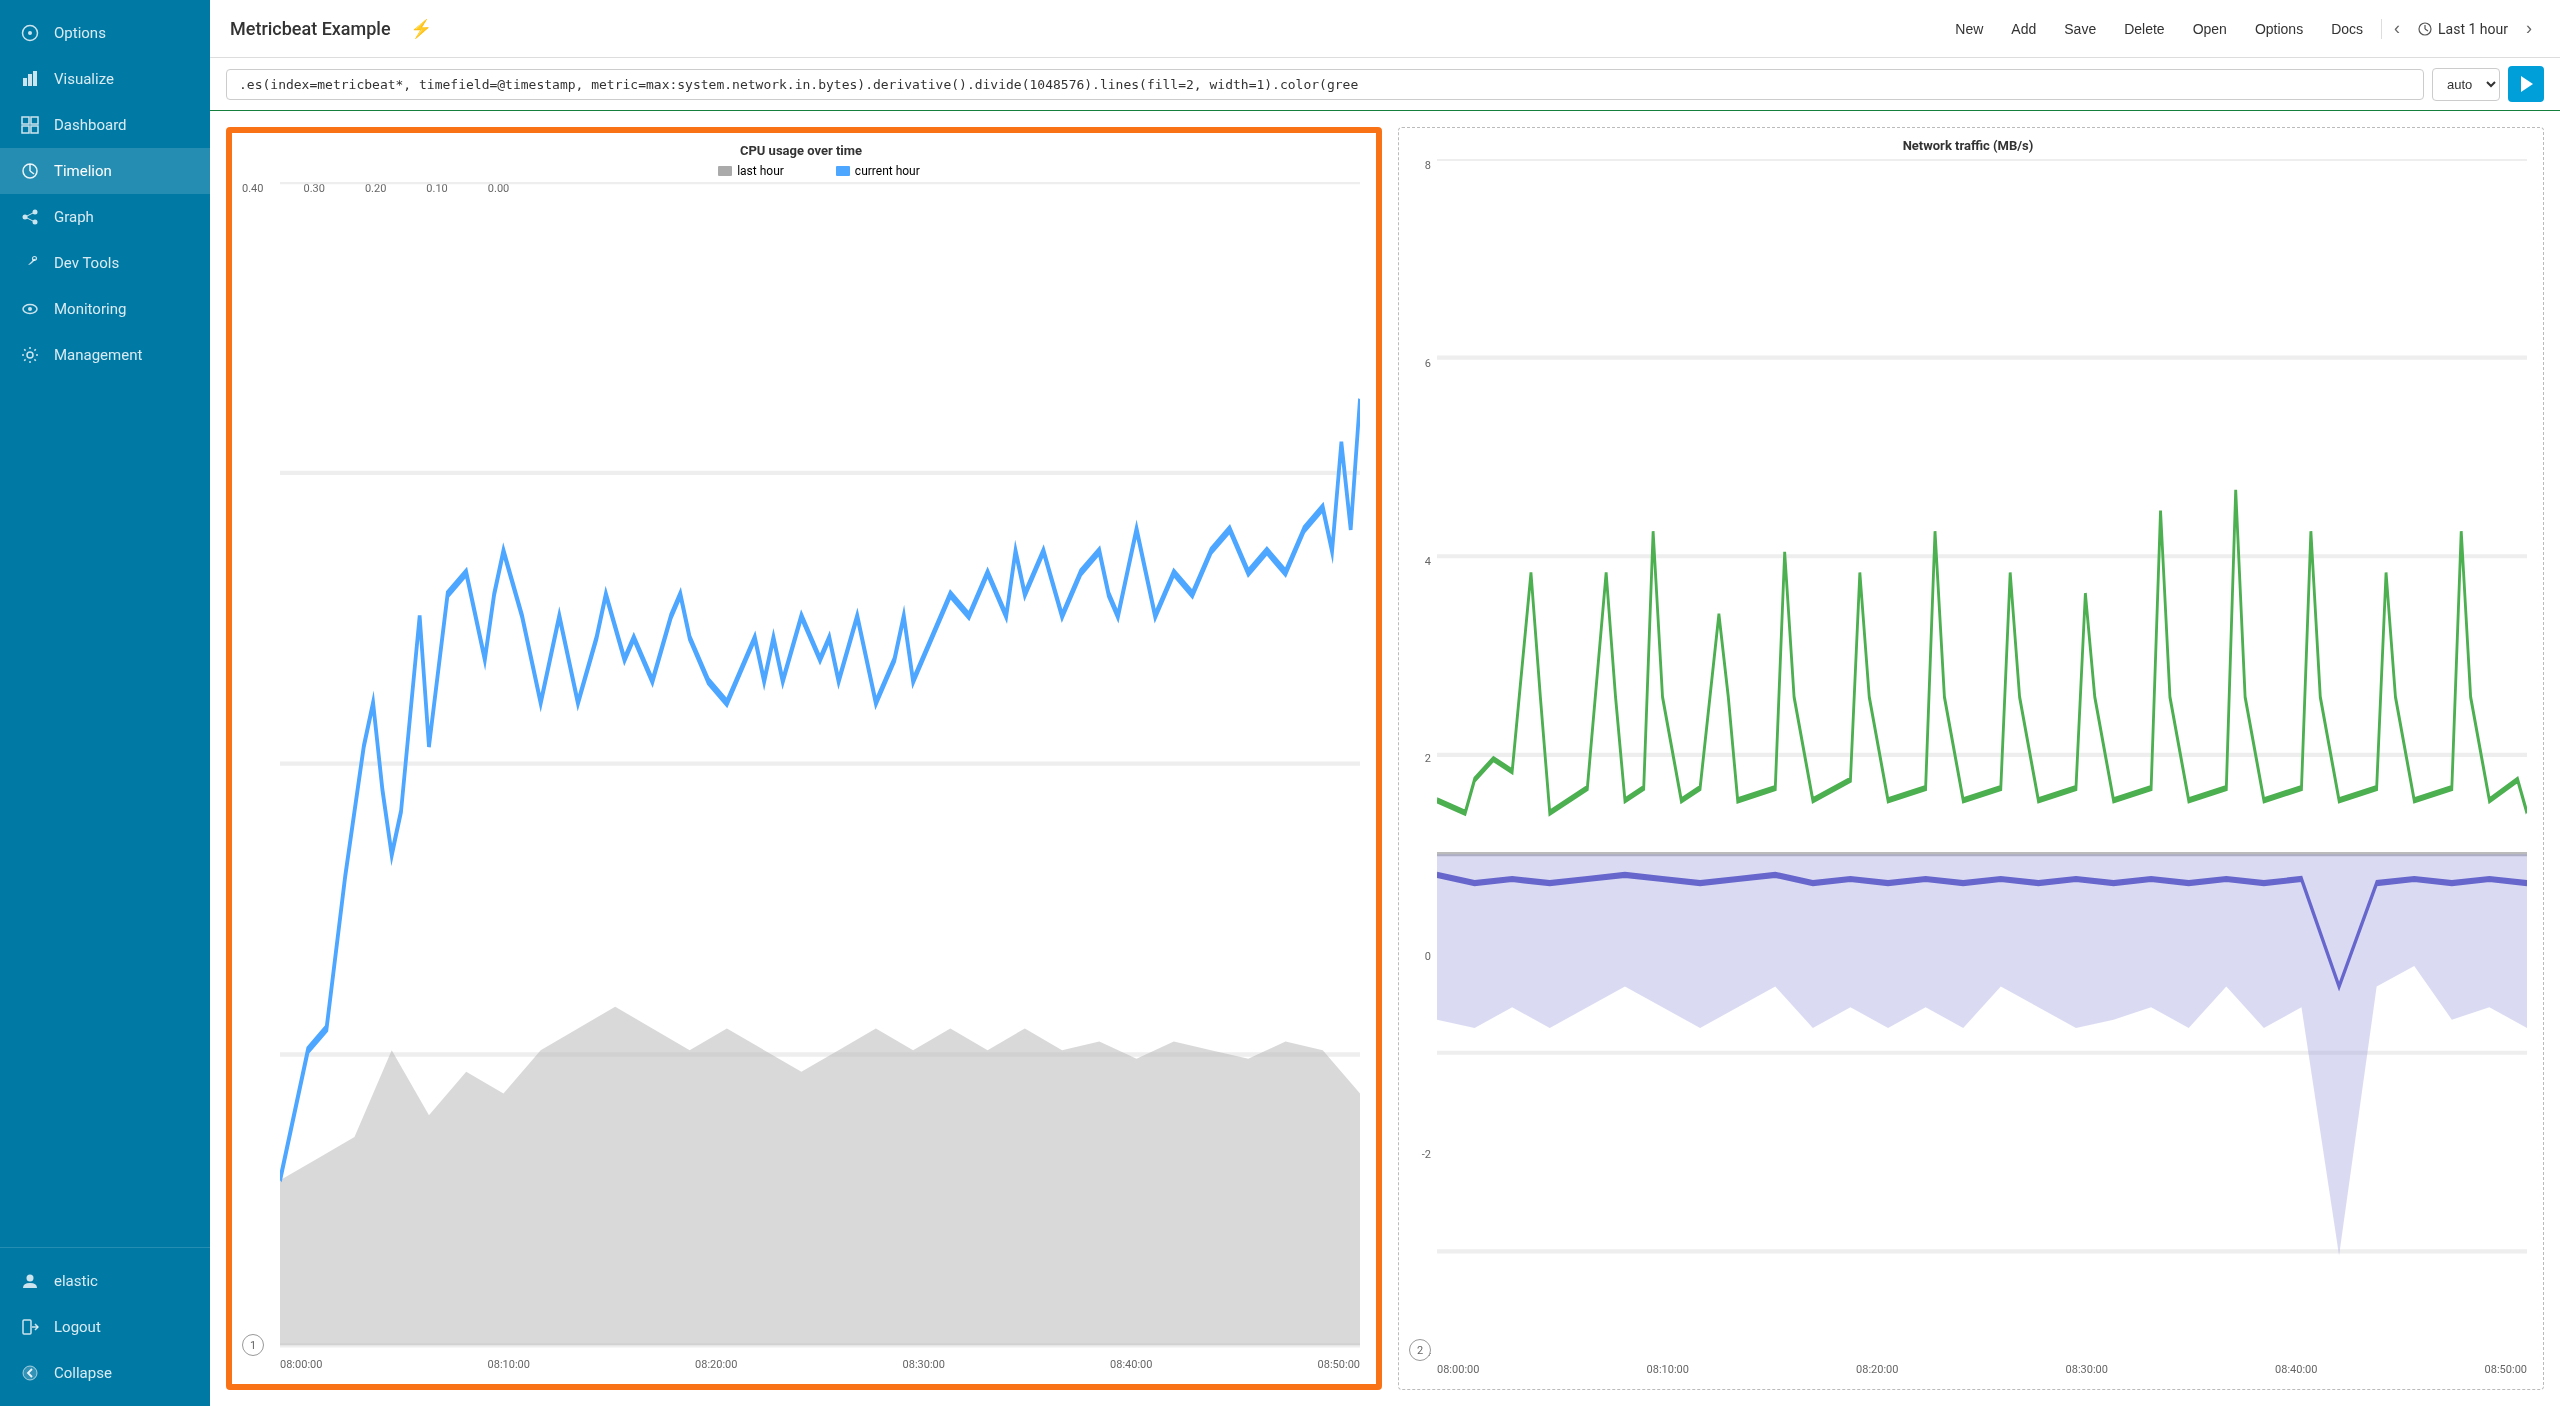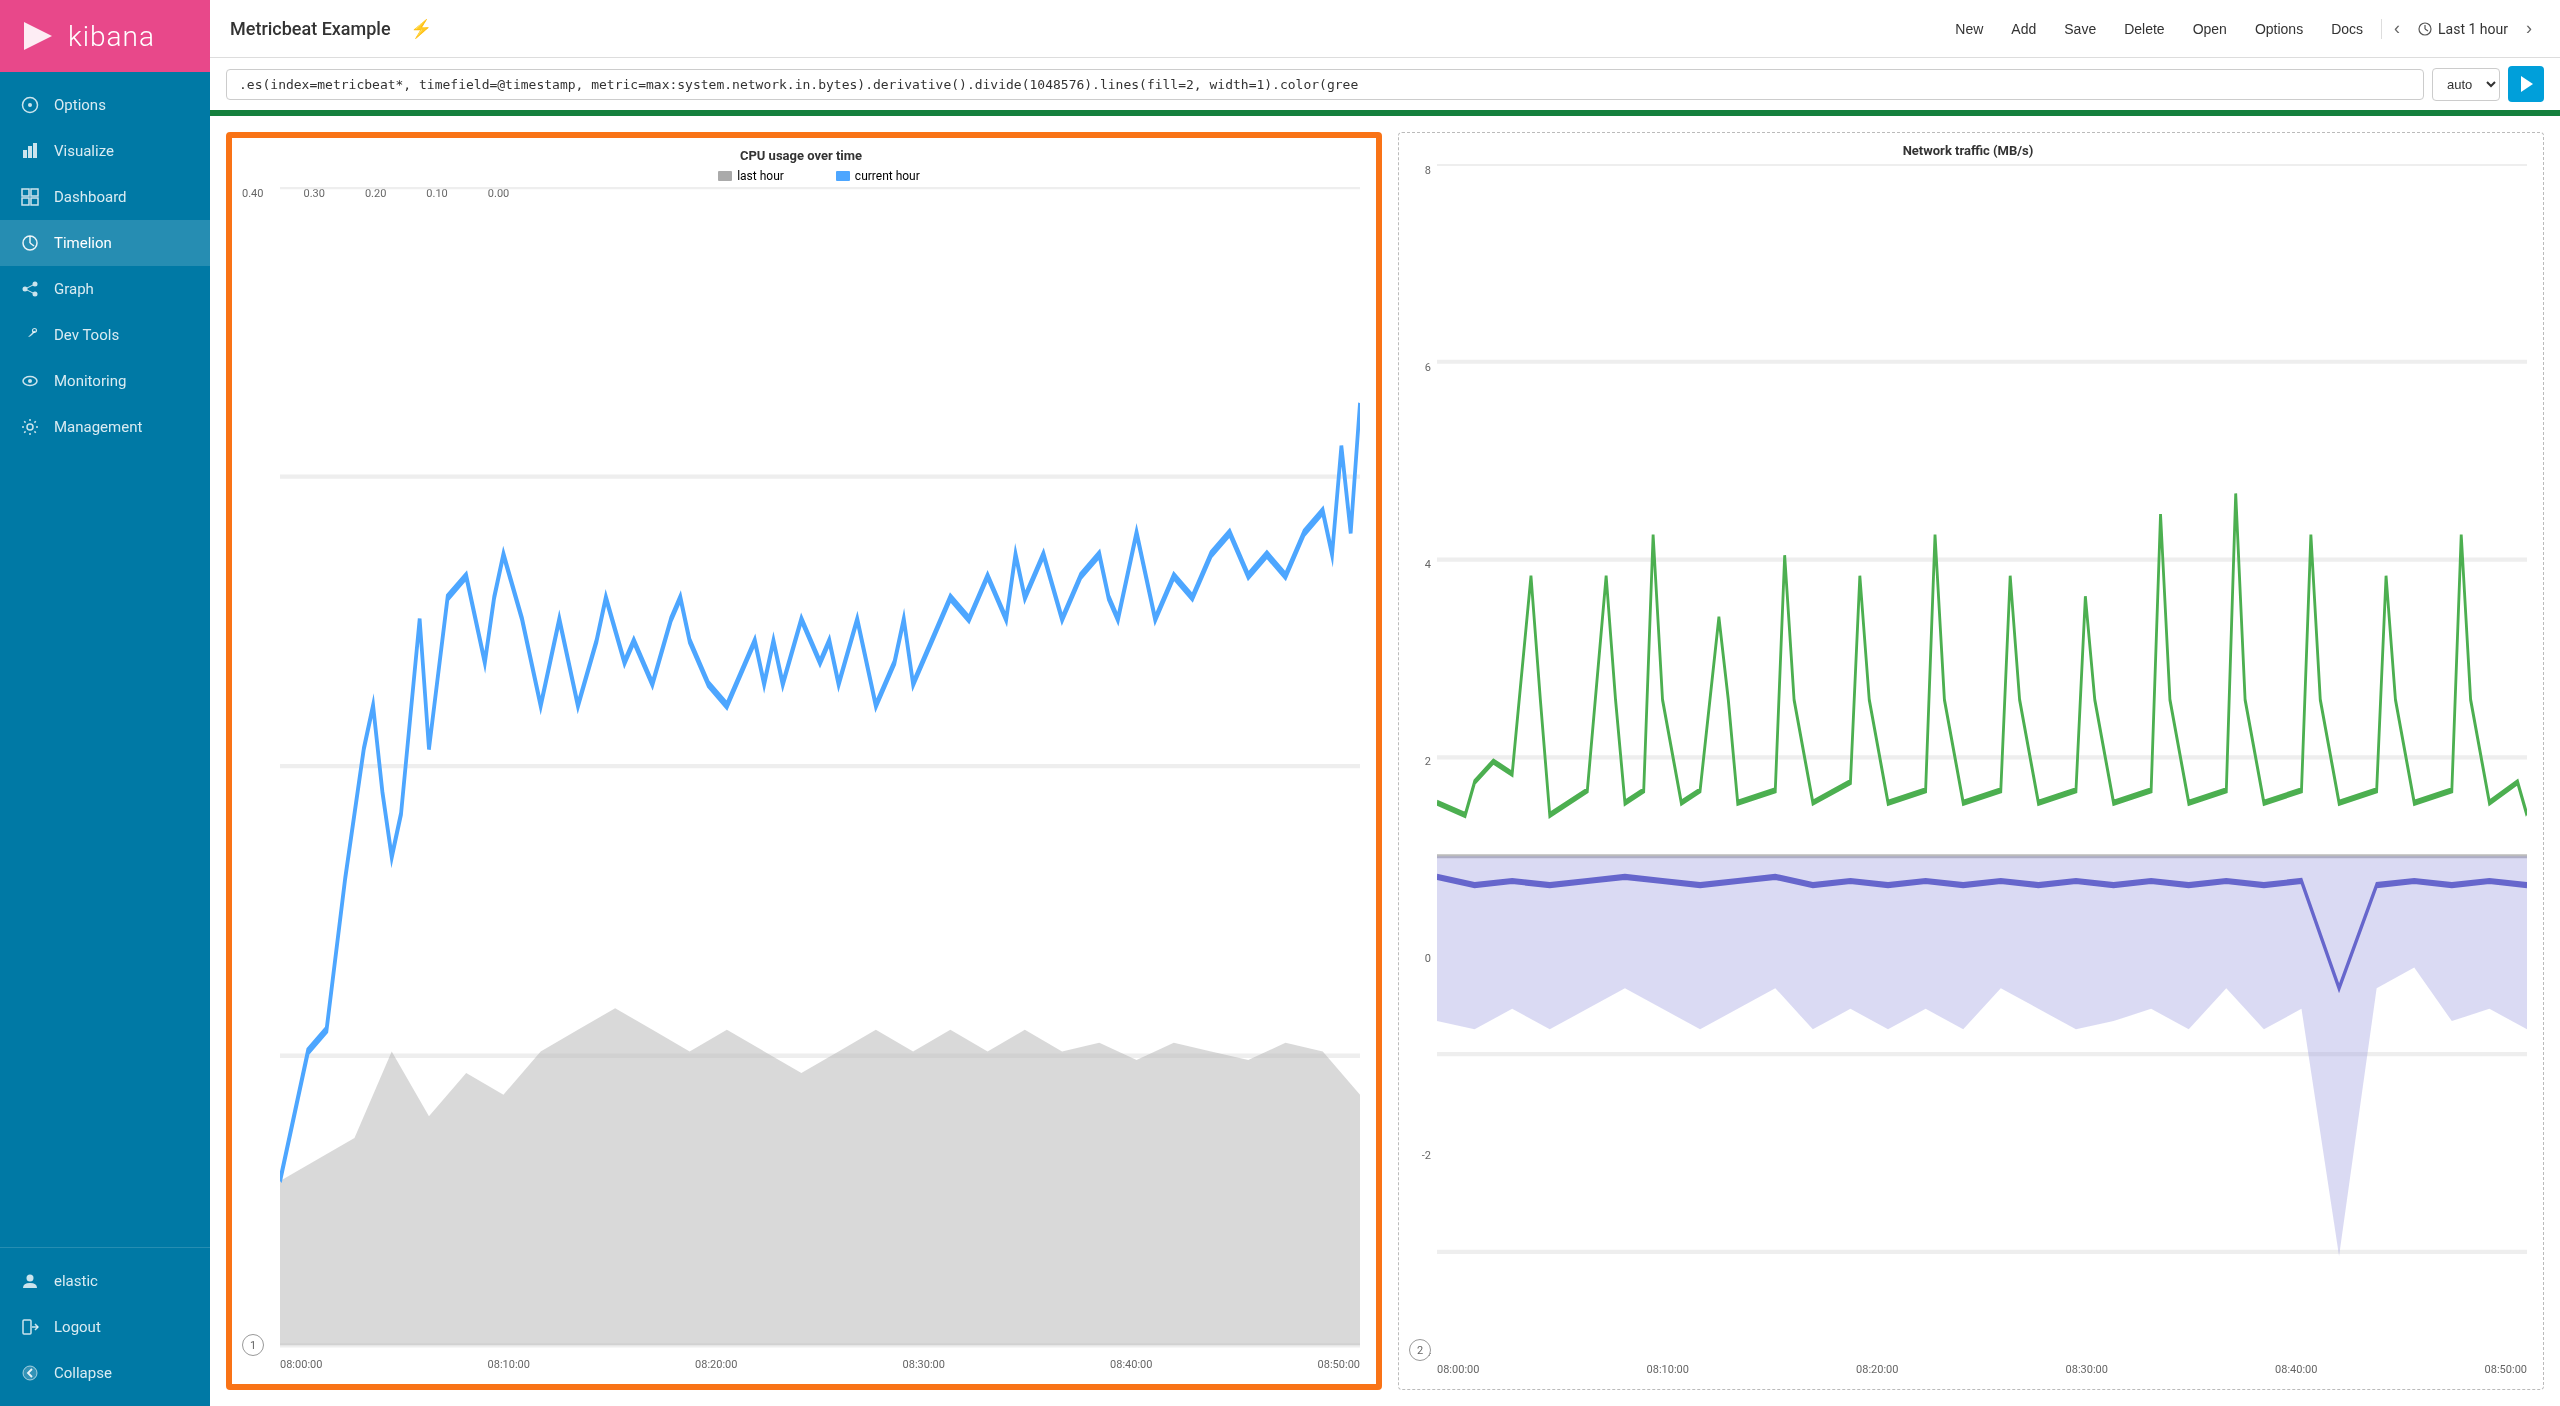--- a/index.html
+++ b/index.html
@@ -121,21 +121,21 @@
       color: #666;
       padding: 4px 8px;
     }
 
     
     #querybar {
       display: flex;
       align-items: center;
       padding: 8px 16px;
       background: #fff;
-      border-bottom: 6px solid #15803d;
+      border-bottom: 1px solid #15803d;
       gap: 8px;
     }
     .query-input {
       flex: 1;
       border: 1px solid #ccc;
       border-radius: 4px;
       padding: 7px 12px;
       font-size: 13px;
       color: #333;
       font-family: monospace;
@@ -226,26 +226,20 @@
       align-items: center;
       justify-content: center;
       font-size: 11px;
       color: #666;
     }
   </style>
 </head>
 <body>
 
 <div id="sidebar">
-  <div id="sidebar-logo">
-    <svg class="kibana-icon" viewBox="0 0 36 36">
-      <polygon points="4,4 32,18 4,32" fill="white" opacity="0.9"></polygon>
-    </svg>
-    <span class="kibana-text">kibana</span>
-  </div>
   <div class="sidebar-nav">
     <div class="sidebar-item">
       <div class="sidebar-icon">
         <svg width="18" height="18" viewBox="0 0 18 18" fill="none">
           <circle cx="9" cy="9" r="7.5" stroke="rgba(255,255,255,0.8)" stroke-width="1.5" fill="none"></circle>
           <circle cx="9" cy="9" r="2" fill="rgba(255,255,255,0.8)"></circle>
         </svg>
       </div>
       <span>Options</span>
     </div>

